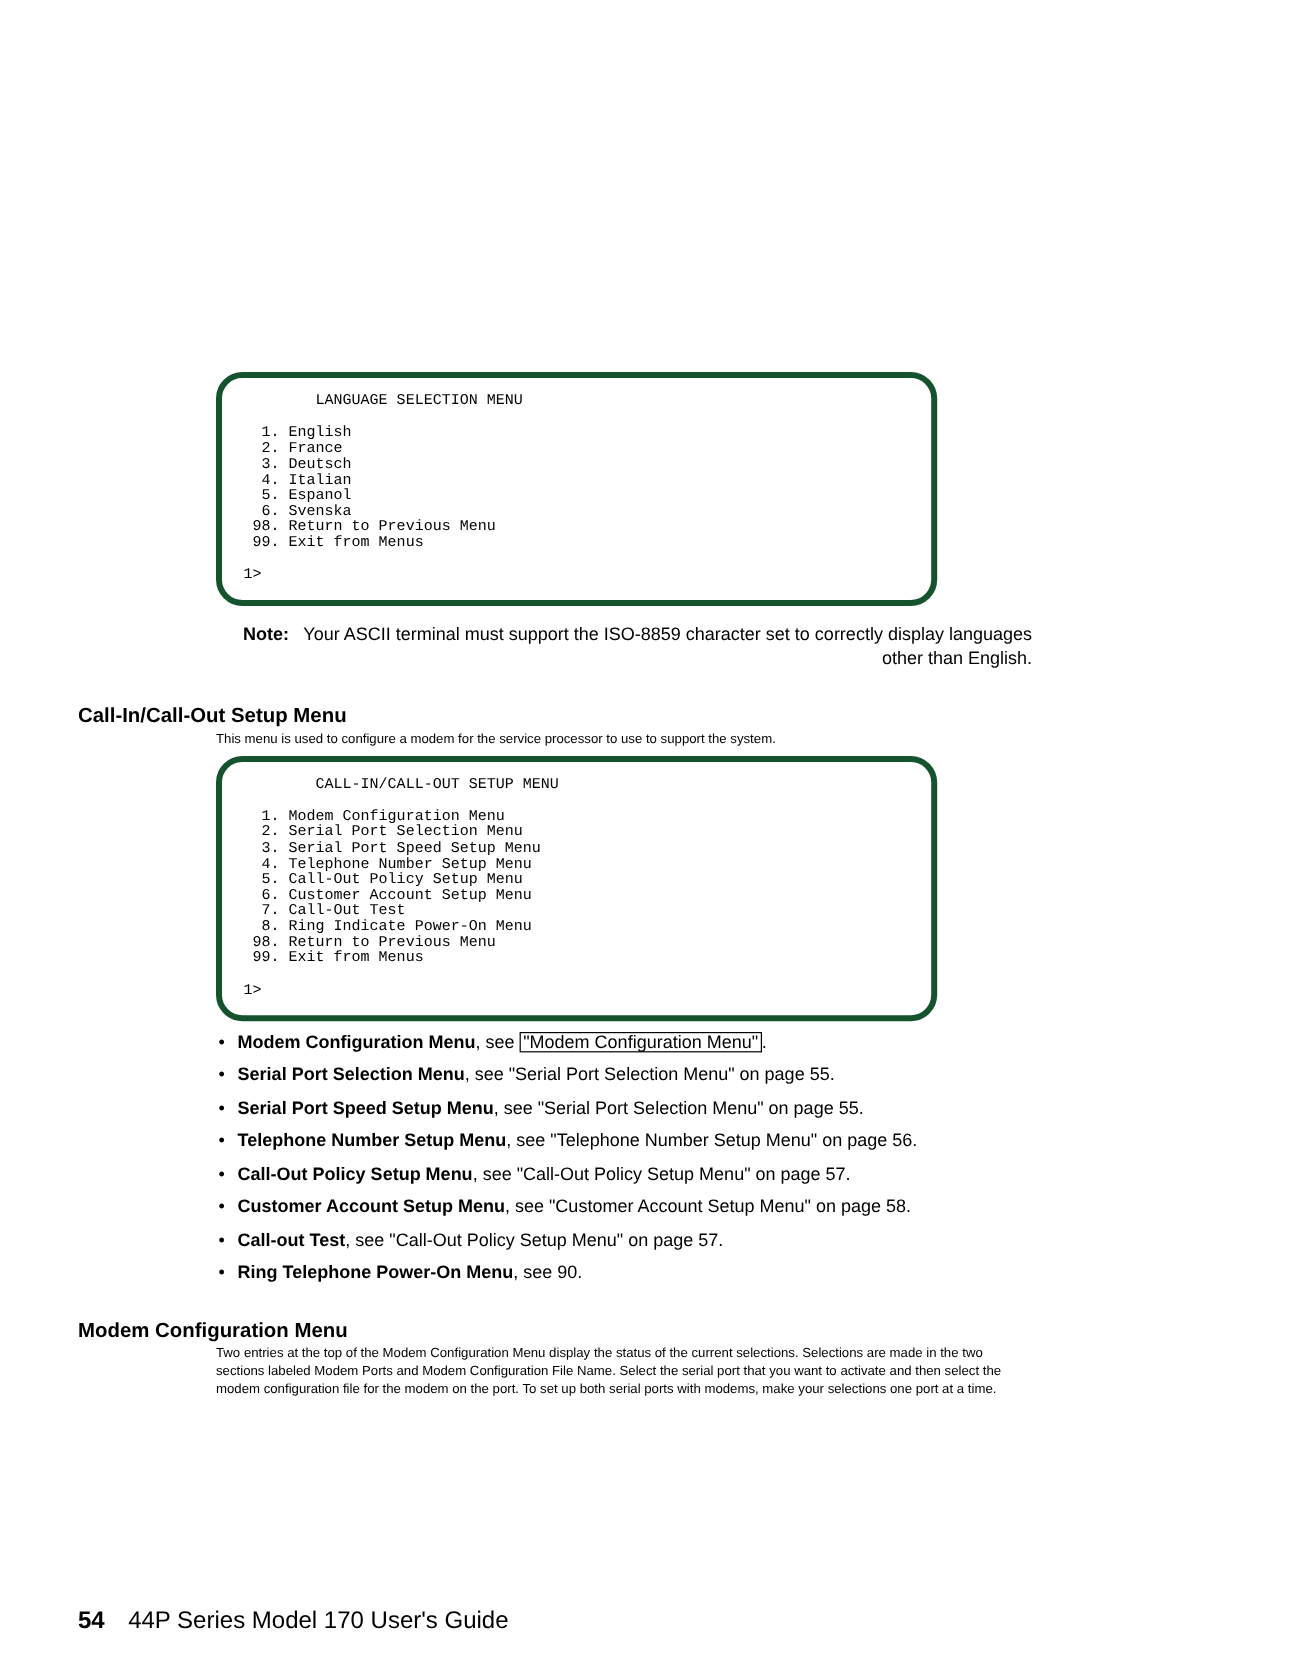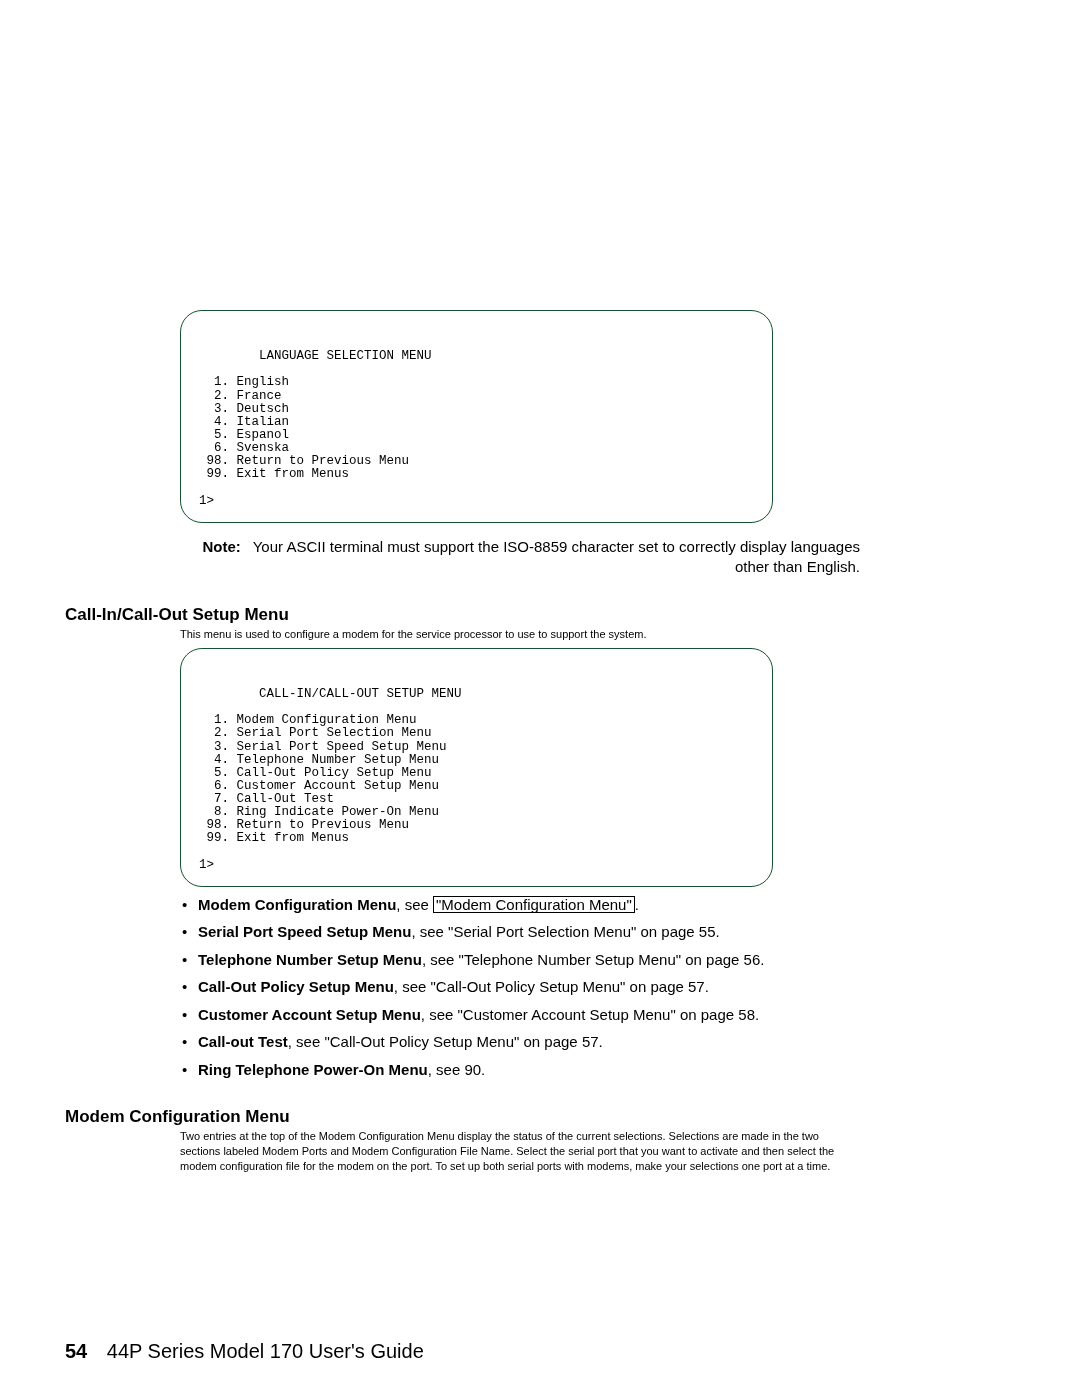--- a/index.html
+++ b/index.html
@@ -13,25 +13,25 @@
     height: 1397px;
     position: relative;
   }
   .page {
     position: absolute;
     top: 310px;
     left: 65px;
     width: 950px;
   }
   .terminal-box {
-    border: 1px solid #14532d;
+    border: 5px solid #14532d;
     border-radius: 22px;
     margin-left: 115px;
     width: 555px;
-    padding: 26px 18px 14px 18px;
+    padding: 0 18px 14px 18px;
     font-family: "Courier New", monospace;
     font-size: 12.5px;
     line-height: 1.05;
     white-space: pre;
   }
   .note-row {
     margin: 14px 0 0 115px;
     width: 680px;
     font-size: 15px;
     line-height: 1.35;
@@ -134,20 +134,23 @@
 <span> 98. Return to Previous Menu</span>
 <span> 99. Exit from Menus</span>
 
 <span>1&gt;</span></div>
 
   <ul class="bullets">
     <li>
       <span class="bold">Modem Configuration Menu</span><span>, see </span><span class="linkbox">"Modem Configuration Menu"</span><span>.</span>
     </li>
     <li>
+      <span class="bold">Serial Port Selection Menu</span><span>, see "Serial Port Selection Menu" on page 55.</span>
+    </li>
+    <li>
       <span class="bold">Serial Port Speed Setup Menu</span><span>, see "Serial Port Selection Menu" on page 55.</span>
     </li>
     <li>
       <span class="bold">Telephone Number Setup Menu</span><span>, see "Telephone Number Setup Menu" on page 56.</span>
     </li>
     <li>
       <span class="bold">Call-Out Policy Setup Menu</span><span>, see "Call-Out Policy Setup Menu" on page 57.</span>
     </li>
     <li>
       <span class="bold">Customer Account Setup Menu</span><span>, see "Customer Account Setup Menu" on page 58.</span>

